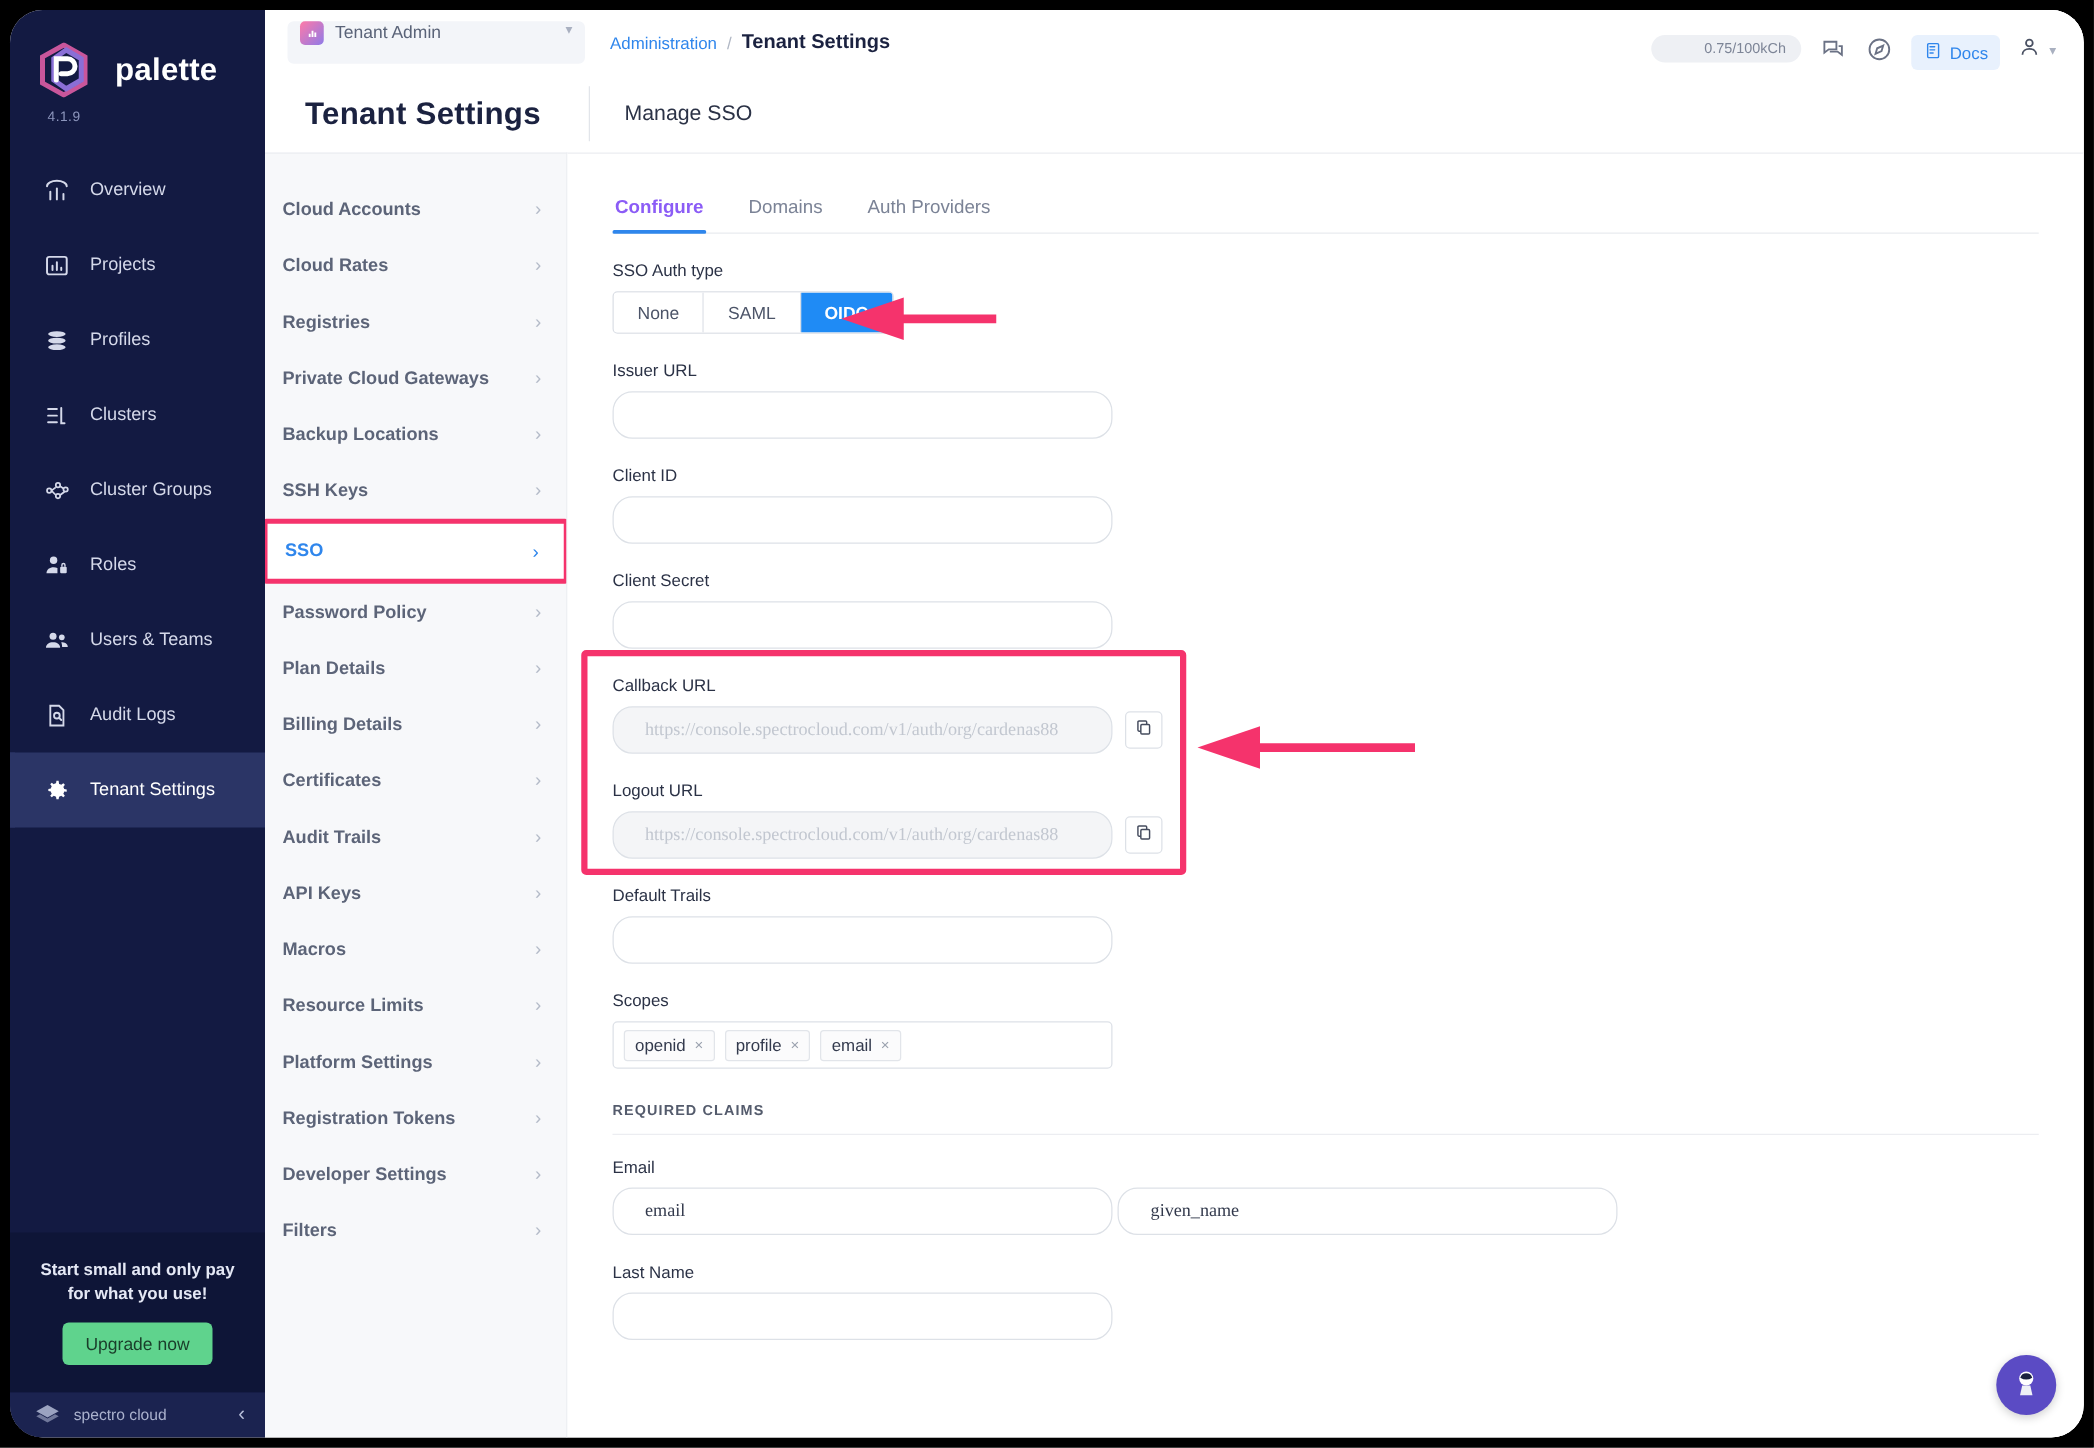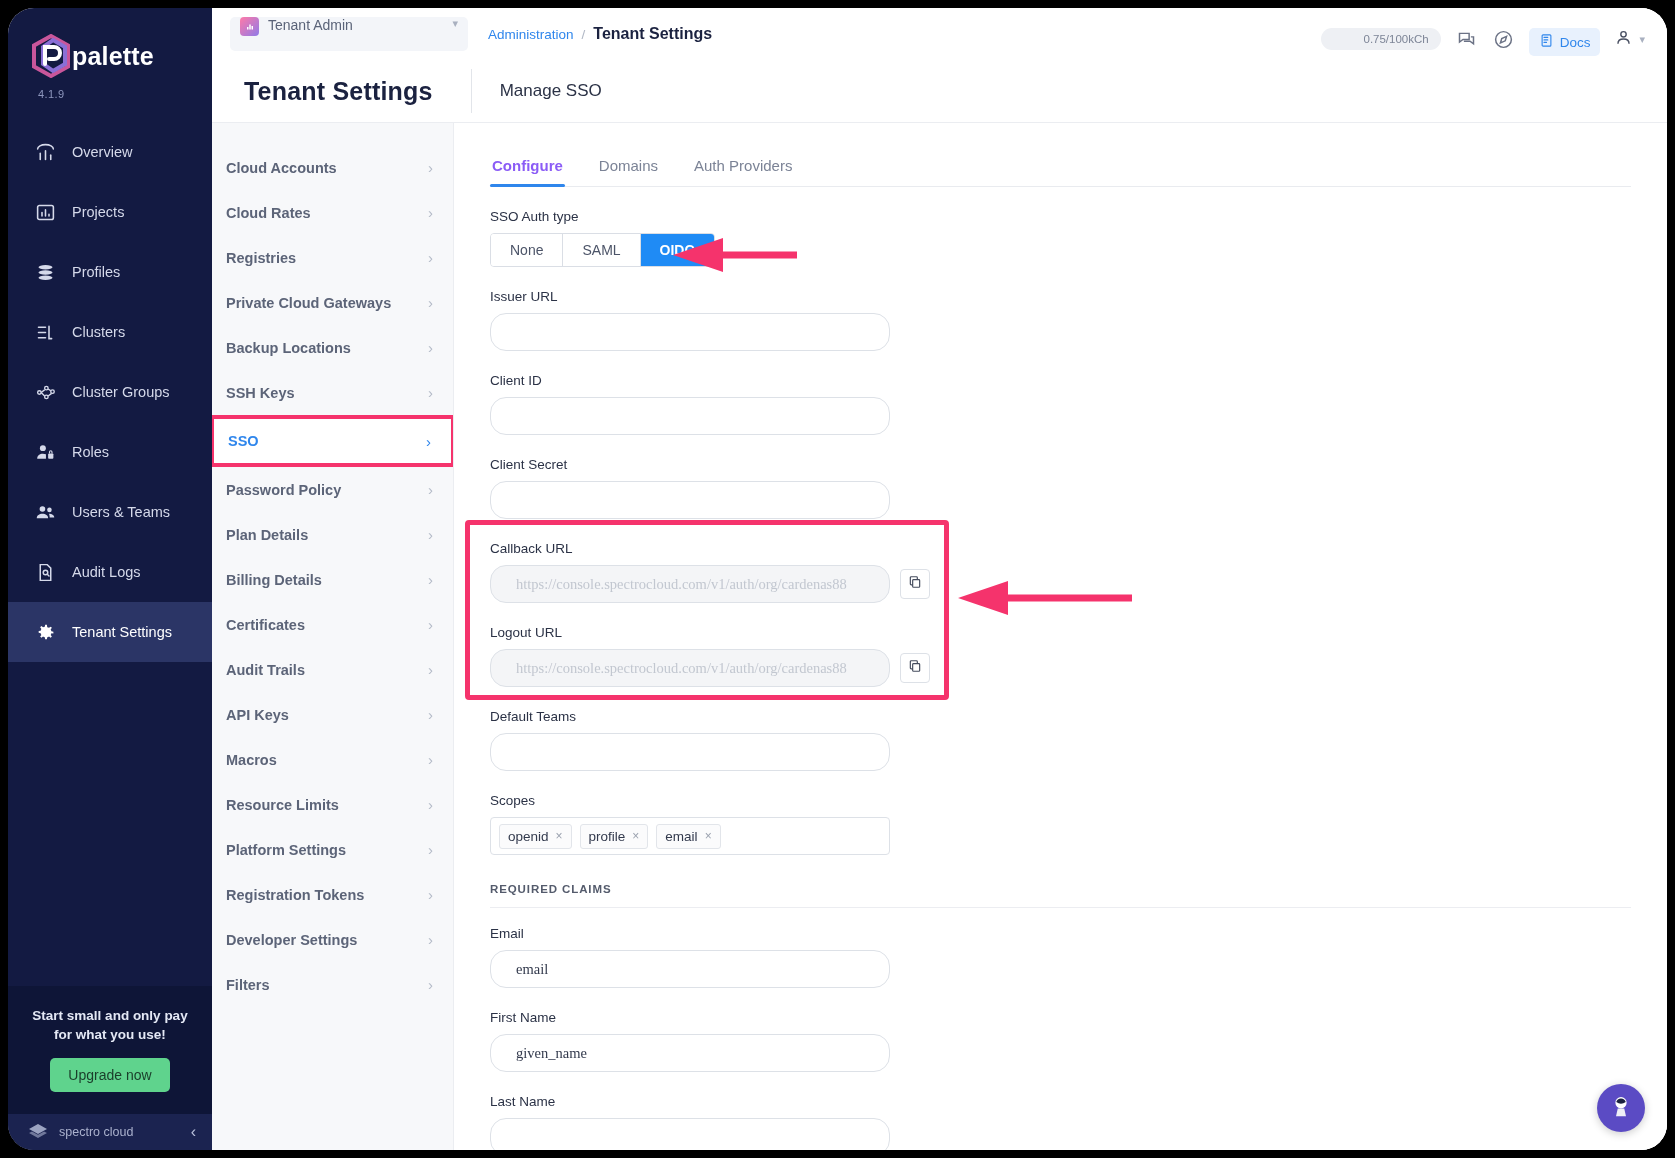--- a/index.html
+++ b/index.html
@@ -23,21 +23,21 @@
   .sidebar {
     width: 204px;
     flex: 0 0 204px;
     background: #131a42;
     display: flex;
     flex-direction: column;
     position: relative;
   }
   .brand {
     display: flex; align-items: center;
-    gap: 0;
+    gap: 20px;
     padding: 26px 0 0 22px;
   }
   .brand-logo { width: 42px; height: 44px; flex: 0 0 42px; }
   .brand-name {
     color: #ffffff;
     font-size: 25px;
     font-weight: 700;
     letter-spacing: .2px;
   }
   .version {
@@ -616,21 +616,21 @@
             <div class="copybtn">
               <span>
                 <svg viewBox="0 0 24 24" fill="none" stroke="currentColor" stroke-width="2">
                   <rect x="8" y="8" width="12" height="13" rx="1.5"></rect>
                   <path d="M16 8V4.5A1.5 1.5 0 0 0 14.5 3H5.5A1.5 1.5 0 0 0 4 4.5v11A1.5 1.5 0 0 0 5.5 17H8"></path>
                 </svg>
               </span>
             </div>
           </div>
 
-          <div class="fieldlabel">Default Teams</div>
+          <div class="fieldlabel">Default Trails</div>
           <input class="inp" value="" style="">
 
           <div class="fieldlabel">Scopes</div>
           <div class="tagbox">
             <span class="tag">
               <span>openid</span>
               <span class="x">×</span>
             </span>
             <span class="tag">
               <span>profile</span>
@@ -641,21 +641,20 @@
               <span class="x">×</span>
             </span>
           </div>
 
           <div class="sechead">REQUIRED CLAIMS</div>
           <div class="hr"></div>
 
           <div class="fieldlabel tight">Email</div>
           <input class="inp" value="email" style="">
 
-          <div class="fieldlabel">First Name</div>
           <input class="inp" value="given_name" style="">
 
           <div class="fieldlabel">Last Name</div>
           <input class="inp" value="" style="">
 
         </div>
 
         <div class="hl-box" style="left:11px; top:397px; width:484px; height:180px;"></div>
 
         <svg class="arrow" style="left:215px; top:112px;" width="130" height="40" viewBox="0 0 130 40">

